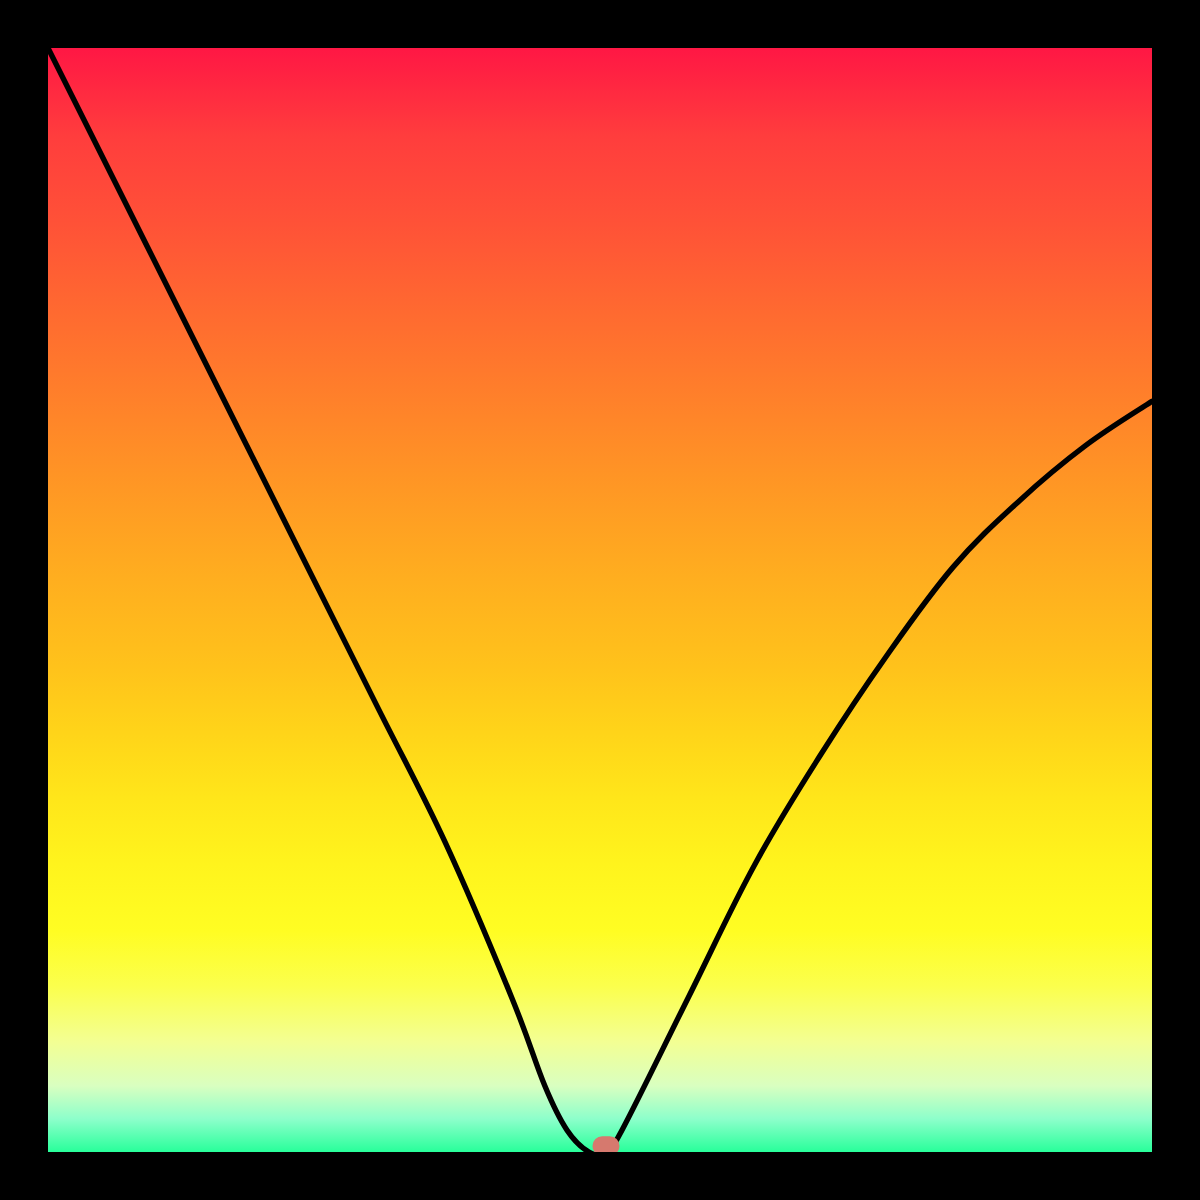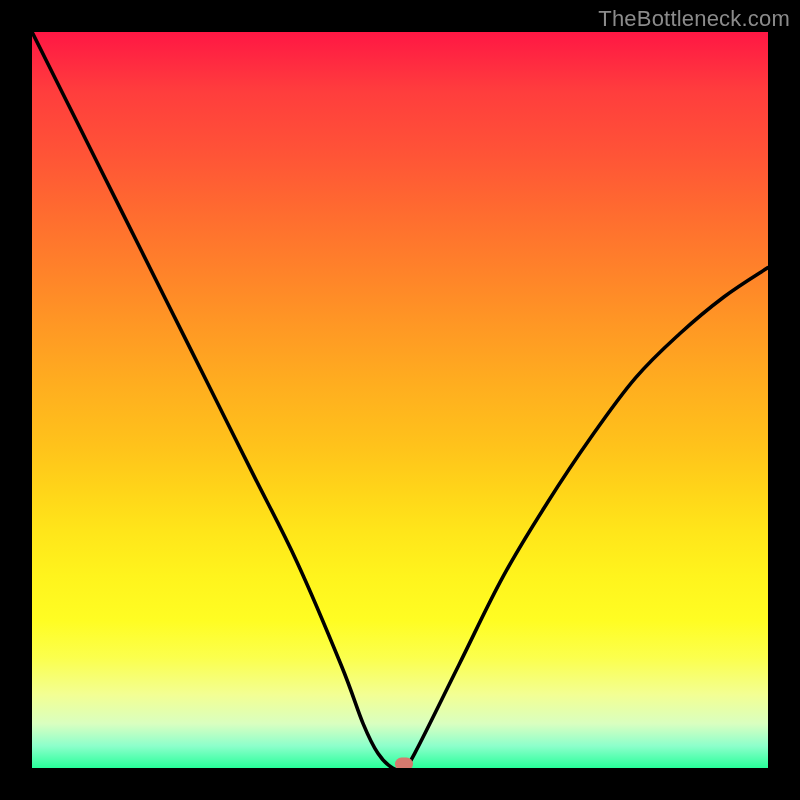--- a/index.html
+++ b/index.html
@@ -63,20 +63,19 @@
     height: 13px;
     border-radius: 7px;
     background: #d6796e;
     transform: translate(-50%, -50%);
   }
 </style>
 </head>
 <body>
 
 <div class="outer-frame">
-  <div class="watermark">TheBottleneck.com</div>
   <div class="plot-area">
     <svg class="curve-layer" viewBox="0 0 736 736" preserveAspectRatio="none" xmlns="http://www.w3.org/2000/svg">
       <path id="curve-path" fill="none" stroke="#000000" stroke-width="3.6" stroke-linecap="round" stroke-linejoin="round" d="M 0.00 0.00 C 7.95 15.90, 28.26 56.52, 44.16 88.32 C 60.06 120.12, 72.42 144.84, 88.32 176.64 C 104.22 208.44, 116.58 233.16, 132.48 264.96 C 148.38 296.76, 160.74 321.48, 176.64 353.28 C 192.54 385.08, 204.90 409.80, 220.80 441.60 C 236.70 473.40, 249.06 495.48, 264.96 529.92 C 280.86 564.36, 297.20 603.81, 309.12 632.96 C 321.04 662.11, 324.58 675.94, 331.20 691.84 C 337.82 707.74, 340.62 713.33, 345.92 721.28 C 351.22 729.23, 356.00 733.35, 360.64 736.00 C 365.28 738.65, 367.71 738.65, 371.68 736.00 C 375.65 733.35, 372.78 739.83, 382.72 721.28 C 392.66 702.73, 410.98 664.76, 426.88 632.96 C 442.78 601.16, 455.14 573.79, 471.04 544.64 C 486.94 515.49, 499.30 496.21, 515.20 471.04 C 531.10 445.87, 543.46 427.32, 559.36 404.80 C 575.26 382.28, 587.62 364.47, 603.52 345.92 C 619.42 327.37, 631.78 316.33, 647.68 301.76 C 663.58 287.19, 675.94 276.88, 691.84 264.96 C 707.74 253.04, 728.05 240.82, 736.00 235.52"></path>
     </svg>
     <div class="marker" id="marker" style="left: 371.68px; top: 731.584px; background: rgb(214, 121, 110);"></div>
   </div>
 </div>
 
 </body></html>

